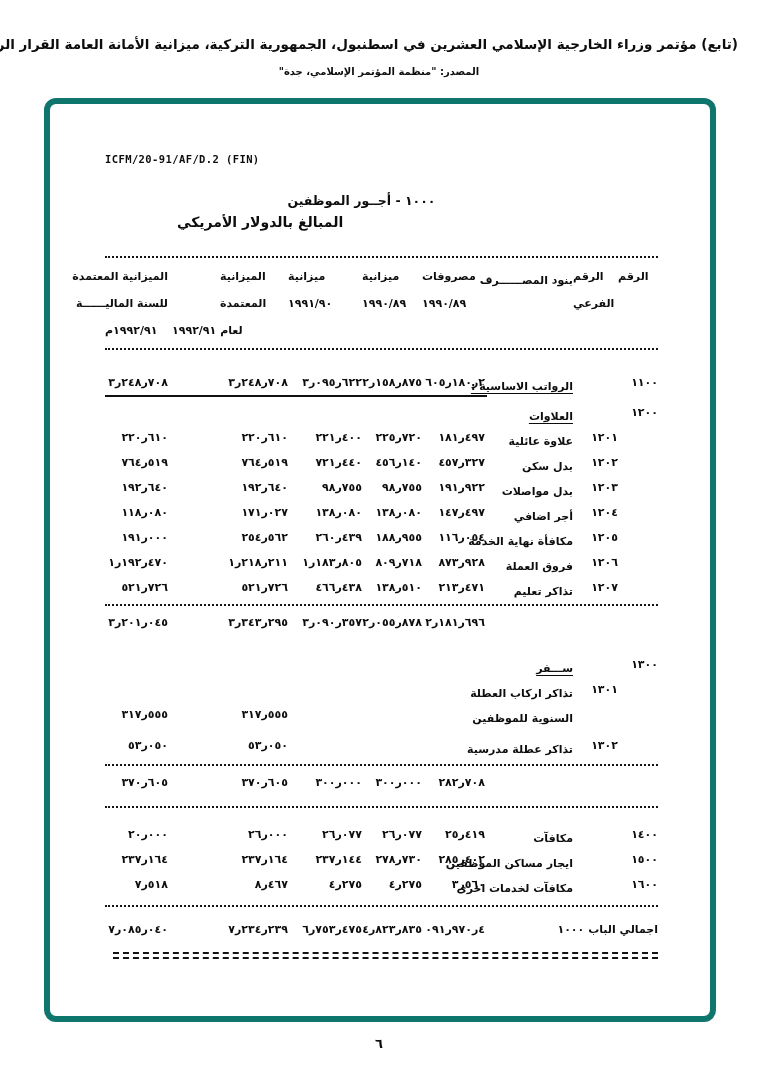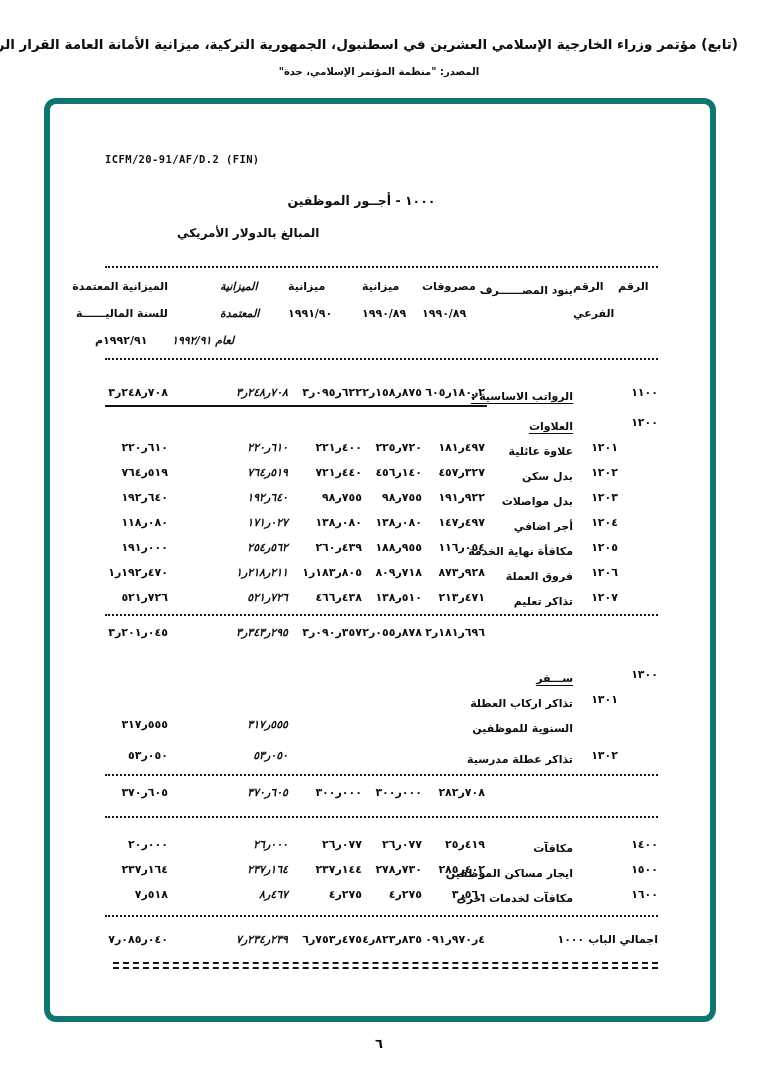--- a/index.html
+++ b/index.html
@@ -9,39 +9,39 @@
   .tophead{position:absolute;top:36px;left:20px;right:20px;text-align:center;direction:rtl;
            font-size:13.5px;white-space:nowrap;}
   .tophead2{position:absolute;top:66px;left:0;right:0;text-align:center;direction:rtl;font-size:10px;}
   
   .greenbox{position:absolute;left:44px;top:98px;width:660px;height:912px;box-sizing:content-box;
             border:6px solid #0f766e;border-radius:12px;background:#fff;}
   .content{position:absolute;top:0;left:55px;width:553px;direction:rtl;}
   .docref{direction:ltr;text-align:left;margin-top:49px;font-size:10.5px;letter-spacing:.4px;
           font-family:"DejaVu Sans Mono",monospace;font-weight:bold;}
   .title{margin-top:28px;text-align:center;font-size:12.5px;transform:translateX(-20px);}
-  .subtitle{margin-top:18px;text-align:left;padding-left:72px;font-size:12px;}
+  .subtitle{margin-top:6px;text-align:left;padding-left:72px;font-size:14px;}
   
   .sep-dotted{height:0;border-bottom:2.5px dotted #141414;}
   .sep-rule{border-bottom:2px solid #101010;width:382px;margin:0 auto 3px 0;}
   .sep-double{height:3px;border-top:2.5px dashed #141414;border-bottom:2.5px dashed #141414;margin-top:9px;width:545px;}
   .d1{margin-top:26px;} .d2{margin-top:4px;}
   
   .thead{margin-top:5px;}
   .hline{display:flex;height:27px;align-items:center;font-size:11px;}
   .trow{display:flex;height:25px;align-items:center;font-size:11px;}
   .cell{flex:0 0 auto;}
   .no{width:40px;text-align:center;}
   .sub{width:45px;text-align:center;}
   .item{width:88px;text-align:right;white-space:nowrap;overflow:visible;margin-top:8px;}
-  .c3{width:63px;} .c4{width:60px;} .c5{width:74px;} .c6{width:120px;font-style:italic;} .c7{width:63px;}
+  .c3{width:63px;} .c4{width:60px;} .c5{width:74px;} .c6{width:120px;} .c7{width:63px;}
   .num{direction:ltr;unicode-bidi:bidi-override;text-align:right;white-space:nowrap;}
   .hc{text-align:left;white-space:nowrap;direction:rtl;unicode-bidi:normal;}
   .hc6{padding-left:52px;box-sizing:border-box;}
-  .hl3c6{text-align:left;padding-left:4px;box-sizing:border-box;margin-left:10px;}
+  .hl3c6{text-align:left;padding-left:4px;box-sizing:border-box;}
   .und{text-decoration:underline;text-underline-offset:3px;}
   .wlabel{width:173px;text-align:right;padding-left:6px;box-sizing:border-box;white-space:nowrap;}
   
   .mt20{margin-top:20px;} .mt16{margin-top:16px;} .mt14{margin-top:14px;} .mt10{margin-top:10px;}
   .mt8{margin-top:8px;} .mt6{margin-top:6px;} .mt4{margin-top:4px;} .mt2{margin-top:2px;}
   .st{height:28px;}
   .pagenum{position:absolute;top:1036px;left:0;right:0;text-align:center;font-size:13px;}
 </style>
 </head>
 <body>

